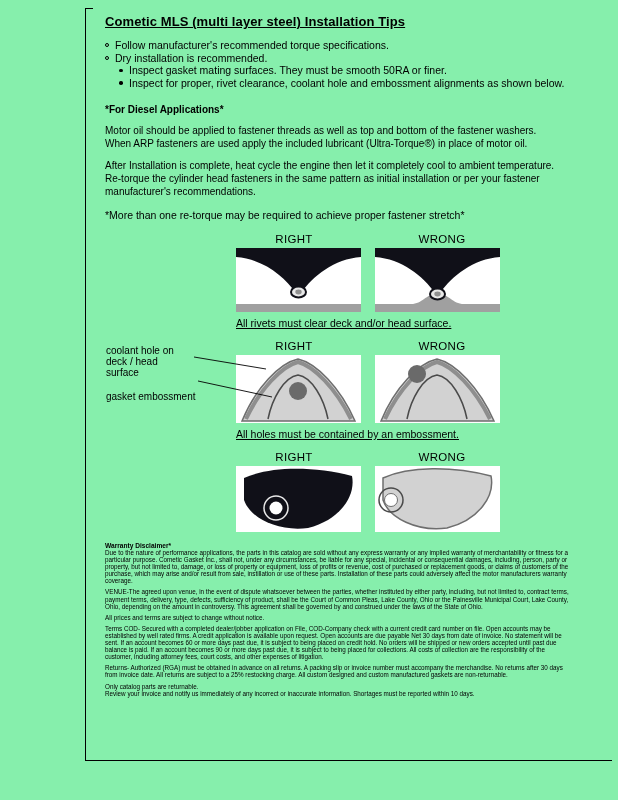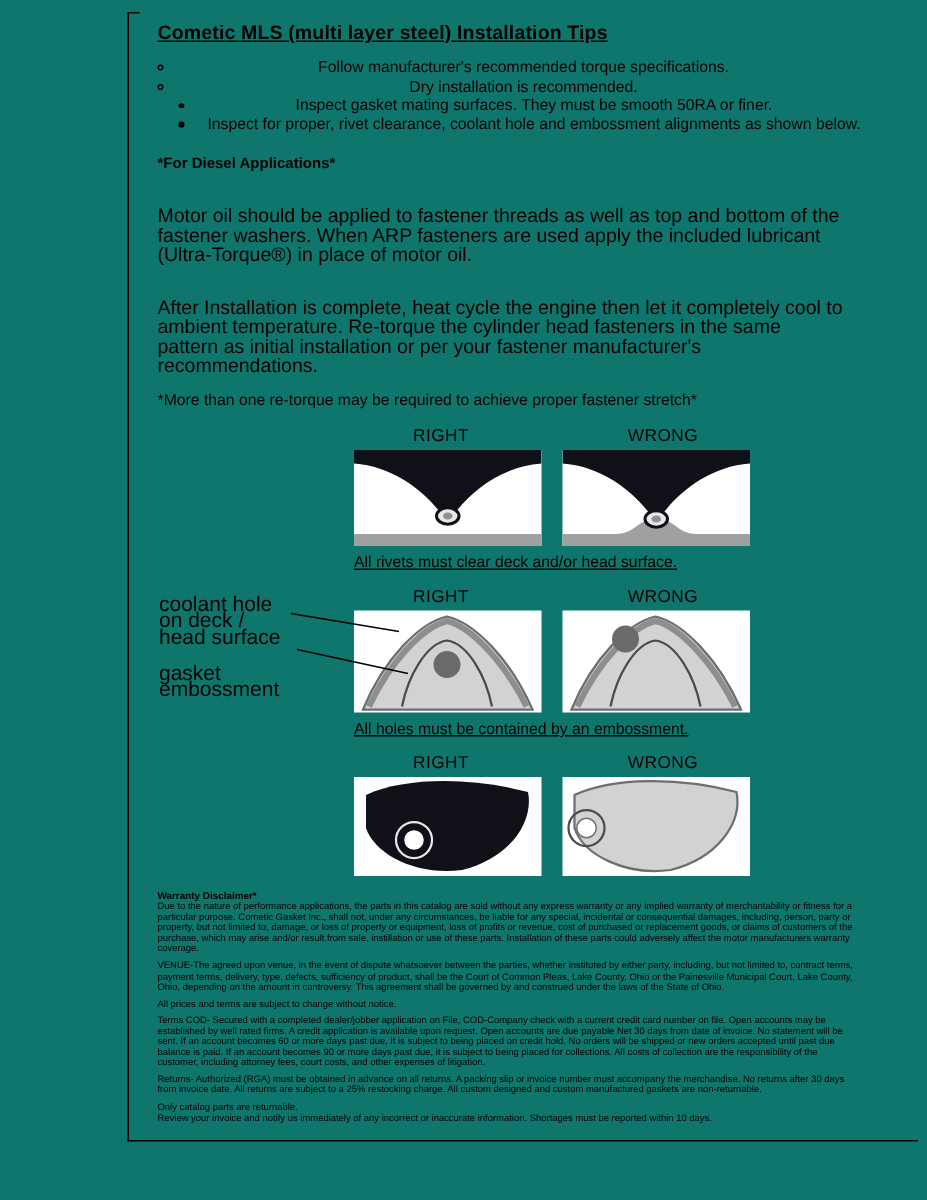--- a/index.html
+++ b/index.html
@@ -1,49 +1,49 @@
 <!DOCTYPE html>
 <html><head>
 <meta charset="utf-8">
 <style>
   * { margin:0; padding:0; box-sizing:border-box; }
   html,body { background:#ffffff; }
   .page {
-    position:relative; width:618px; height:800px; background:#0f766e;
+    position:relative; width:618px; height:800px; background:#86efac;
     font-family:"Liberation Sans", sans-serif; color:#000; overflow:hidden;
   }
   .border-left  { position:absolute; left:85px; top:8px;  width:1px;  height:753px; background:#000; }
   .corner-tick  { position:absolute; left:85px; top:8px;  width:8px;  height:1px;  background:#000; }
   .border-bottom{ position:absolute; left:85px; top:760px; width:527px; height:1px; background:#000; }
 
   .content { position:absolute; left:105px; top:14px; width:478px; }
 
   .title { font-size:13px; font-weight:bold; text-decoration:underline; margin-bottom:10px; letter-spacing:.1px; }
 
-  .tips { list-style:none;text-align:center; }
+  .tips { list-style:none; }
   .tip  { position:relative; font-size:10.5px; line-height:12.5px; padding-left:10px; }
   .tip .obullet { position:absolute; left:0; top:4px; width:4px; height:4px;
                   border:1px solid #000; border-radius:50%; }
   .tip.sub { padding-left:24px; }
   .tip.sub .fbullet { position:absolute; left:14px; top:4.5px; width:3.5px; height:3.5px;
                       background:#000; border-radius:50%; }
 
   .diesel-heading { font-size:10px; font-weight:bold; margin-top:15px; }
-  .body-para { font-size:13px; line-height:13px; margin-top:22px; max-width:458px; }
+  .body-para { font-size:10px; line-height:13px; margin-top:9px; max-width:458px; }
   .note-para { font-size:10.5px; line-height:13px; margin-top:11px; }
 
   .diagram-block { width:264px; margin-left:131px; margin-top:11px; }
   .dg-labels { display:flex; gap:32px; }
   .dg-labels span { width:125px; text-align:center; font-size:11.5px; letter-spacing:.3px; }
   .dg-panels { display:flex; gap:14px; margin-top:3px; position:relative; }
   .panel { display:block; background:#fff; }
   .dg-caption { font-size:10.5px; line-height:12px; margin-top:5px;text-decoration:underline; }
   .dg-caption.wrap { max-width:236px; }
 
-  .anno { position:absolute; font-size:14px; line-height:11px; }
+  .anno { position:absolute; font-size:10px; line-height:11px; }
   .anno-coolant { left:-130px; top:-10px; width:86px; }
   .anno-emboss  { left:-130px; top:36px;  width:96px; }
   .anno-overlay { position:absolute; left:-130px; top:-10px; width:190px; height:80px; pointer-events:none; }
 
   .warranty { margin-top:10px; width:468px; }
   .warranty-heading { font-size:6.6px; font-weight:bold; }
   .fine-para { font-size:6.3px; line-height:7.1px; margin-top:4px; }
   .fine-para.tight { margin-top:0; }
 
   .footer { position:absolute; left:429px; top:799px; font-size:10.5px; letter-spacing:.2px; }

